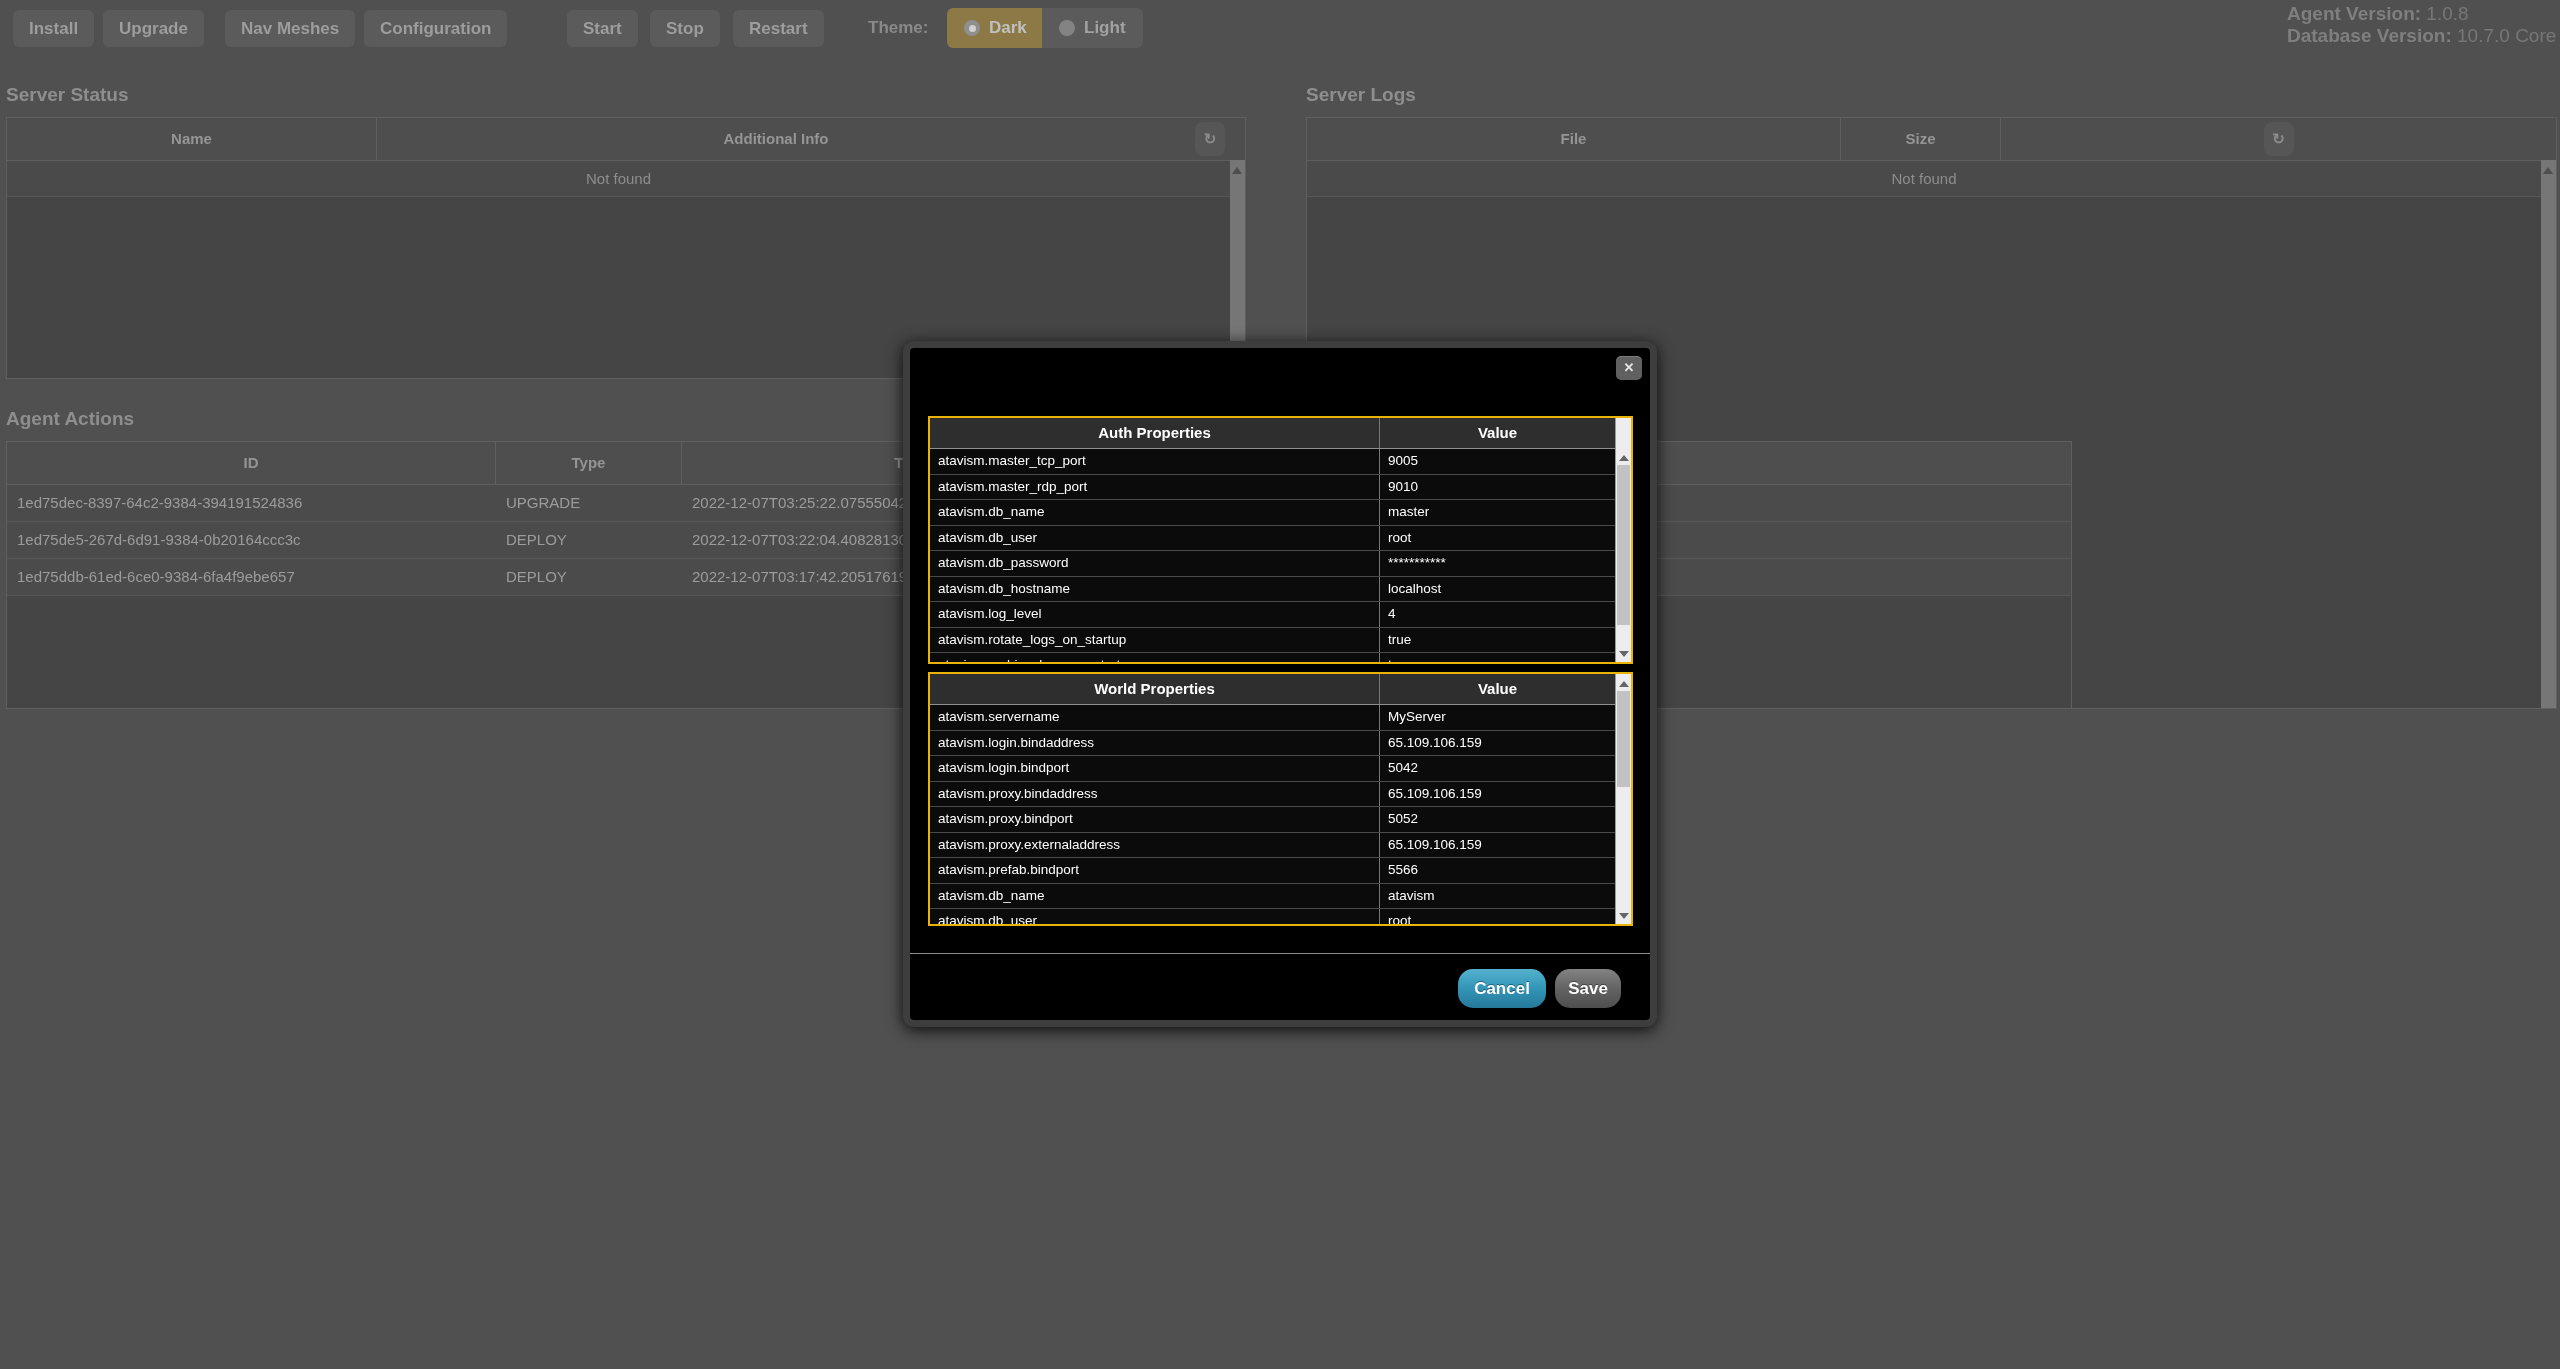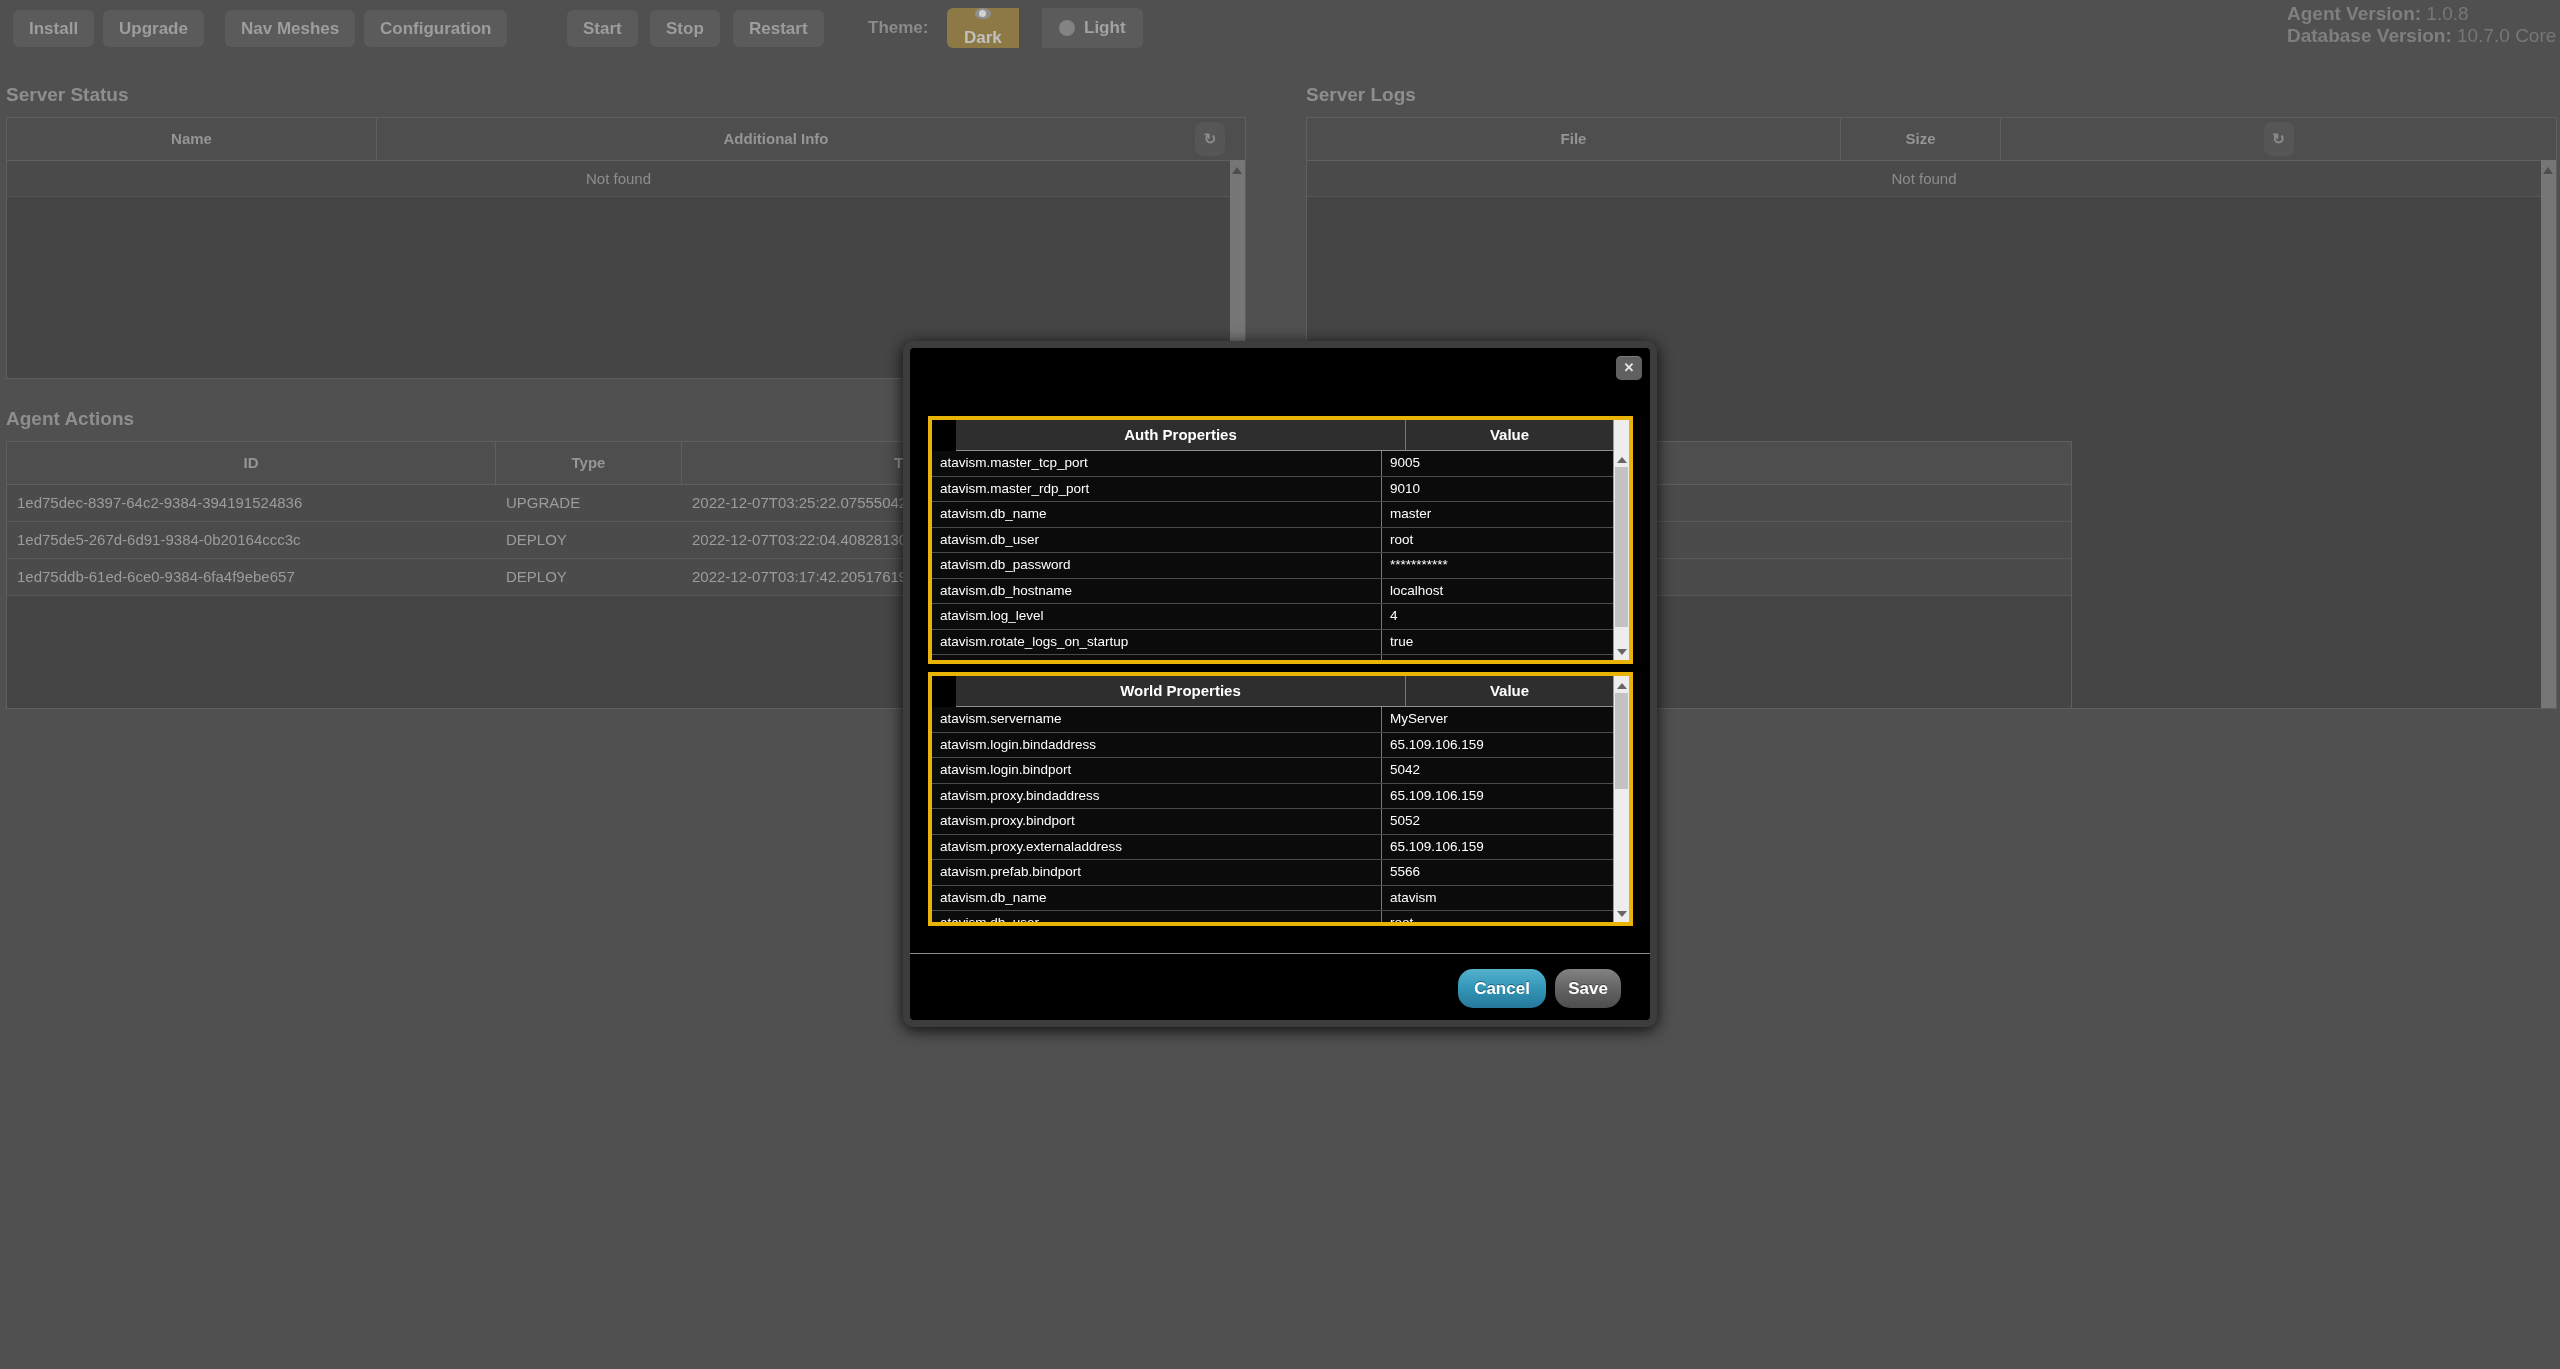--- a/index.html
+++ b/index.html
@@ -6,21 +6,21 @@
   #screen{position:relative;width:2560px;height:1369px;background:#505050;overflow:hidden;
           font-family:"Liberation Sans",sans-serif;}
 
   
   .tbtn{position:absolute;top:10px;height:37px;line-height:37px;padding:0 16px;
         background:#5b5b5b;color:#9d9d9d;font-weight:bold;font-size:17px;border-radius:6px;
         box-sizing:border-box;}
   .theme-label{position:absolute;left:868px;top:18px;color:#8a8a8a;font-weight:bold;font-size:17px;}
   .seg{position:absolute;top:8px;height:40px;display:flex;align-items:center;gap:9px;
        padding:0 17px;box-sizing:border-box;font-weight:bold;font-size:17px;}
-  .seg-dark{left:947px;background:#8d7946;border-radius:6px 0 0 6px;color:#c0c0c0;flex-direction:column;}
+  .seg-dark{left:947px;background:#8d7946;border-radius:6px 0 0 6px;color:#c0c0c0;}
   .seg-light{left:1042px;background:#5b5b5b;border-radius:0 6px 6px 0;color:#a2a2a2;}
   .radio{width:16px;height:16px;border-radius:50%;background:#8f8f8f;display:flex;
          align-items:center;justify-content:center;}
   .radio .dot{width:7px;height:7px;border-radius:50%;background:#d2d2d2;}
   .radio.plain{background:#838383;}
   .versions{position:absolute;left:2287px;top:3px;font-size:19px;line-height:22px;}
   .versions b{color:#7f7f7f;} .versions span{color:#777;}
 
   
   .panel-title{position:absolute;font-weight:bold;font-size:19px;color:#8e8e8e;}
@@ -48,22 +48,22 @@
          box-shadow:0 3px 16px rgba(0,0,0,.85);z-index:50;}
   .mtitle{position:relative;height:41px;background:linear-gradient(180deg,#4a4a4a 0%,#383838 48%,#262626 100%);
           border-radius:4px 4px 0 0;border-bottom:1px solid #0a0a0a;overflow:hidden;}
   .mtitle:after{content:"";position:absolute;left:-5%;top:-62%;width:110%;height:100%;
           border-radius:50%;background:rgba(255,255,255,0.05);}
   .mtitle-text{position:absolute;left:15px;top:0;line-height:41px;font-weight:bold;font-size:18px;
           color:#fff;text-shadow:0 1px 2px #000;z-index:2;}
   .mclose{position:absolute;right:8px;top:8px;width:26px;height:24px;background:#606060;border-radius:5px;
           color:#e6e6e6;font-weight:bold;font-size:13px;text-align:center;line-height:24px;z-index:3;
           box-shadow:inset 0 1px 0 rgba(255,255,255,.18);}
-  .mtable{position:absolute;left:18px;width:705px;background:#000;border:4px solid #eab308;
-          box-sizing:border-box;padding-left:24px;}
+  .mtable{position:absolute;left:18px;width:705px;background:#000;border:2px solid #eab308;
+          box-sizing:border-box;}
   .mhead{display:flex;height:30px;background:#2e2e2e;border-bottom:1px solid #8f8f8f;
          font-weight:bold;font-size:15px;color:#fff;margin-right:16px;}
   .mhead .hc{line-height:30px;text-align:center;box-sizing:border-box;}
   .mprop-w{width:450px;border-right:1px solid #777;}
   .mval-w{flex:1;}
   .mrows{position:absolute;left:0;right:16px;top:31px;bottom:0;overflow:hidden;}
   .mrow{display:flex;height:25.5px;box-sizing:border-box;border-bottom:1px solid #4a4a4a;
         background:#0b0b0b;font-size:13.5px;color:#fff;}
   .mrow .c{line-height:24px;box-sizing:border-box;padding-left:8px;overflow:hidden;white-space:nowrap;}
   .msb{position:absolute;right:0;top:0;bottom:0;width:16px;background:#ededed;border-left:1px solid #999;box-sizing:border-box;}

